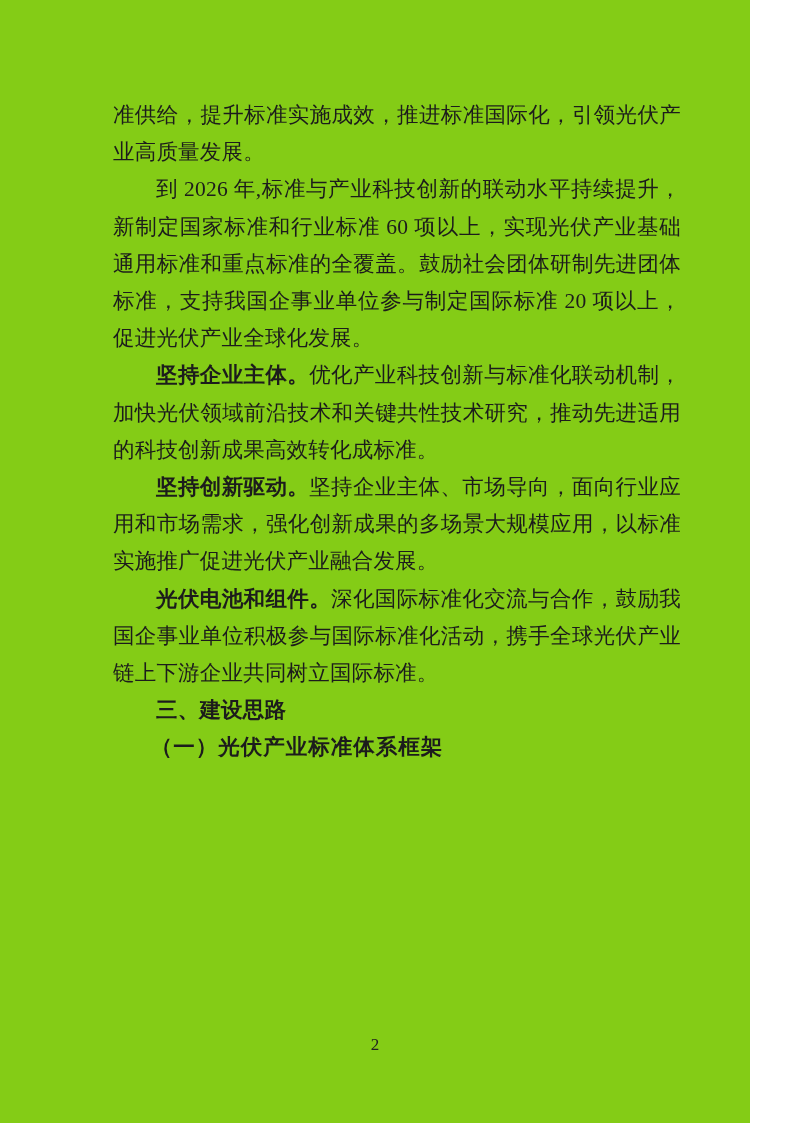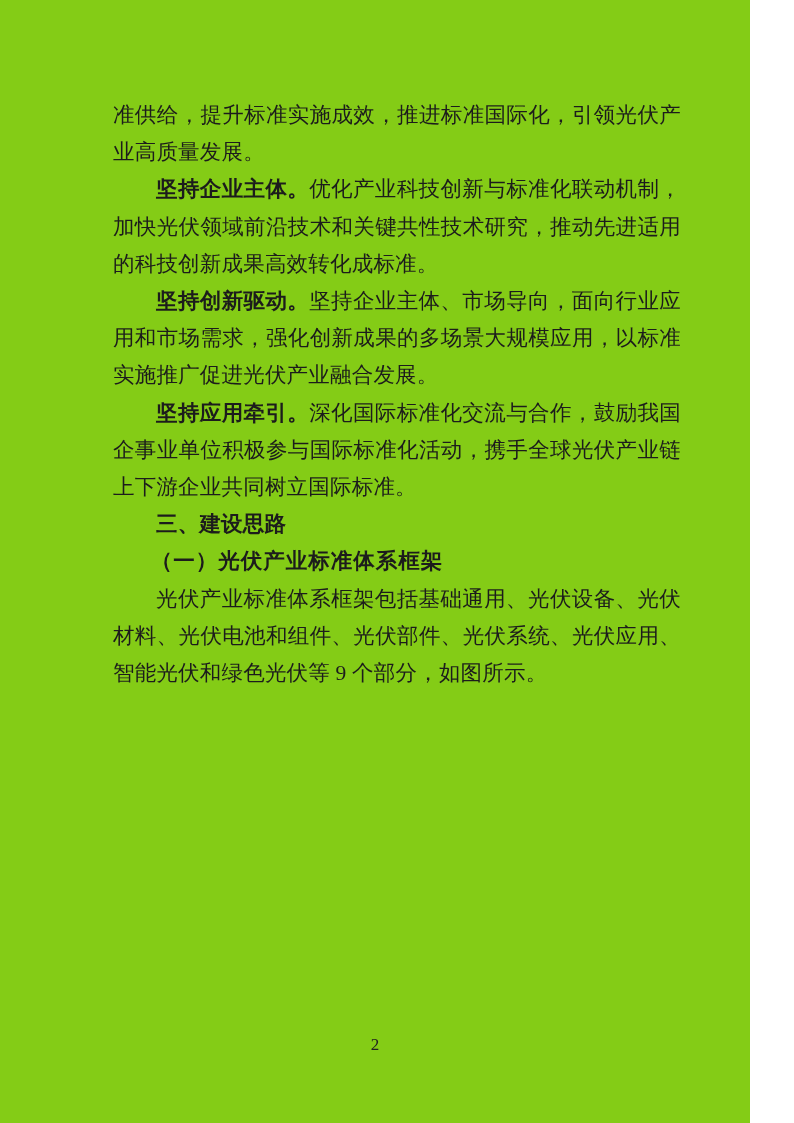--- a/index.html
+++ b/index.html
@@ -62,21 +62,21 @@
     color: #222222;
     font-family: "Liberation Serif", "DejaVu Serif", serif;
   }
 </style>
 </head>
 <body>
 
 <div class="page">
   <div class="text-block">
       <p class="para body-continuation">准供给，提升标准实施成效，推进标准国际化，引领光伏产业高质量发展。</p>
+      <p class="para body">到 2026 年,标准与产业科技创新的联动水平持续提升，新制定国家标准和行业标准 60 项以上，实现光伏产业基础通用标准和重点标准的全覆盖。鼓励社会团体研制先进团体标准，支持我国企事业单位参与制定国际标准 20 项以上，促进光伏产业全球化发展。</p>
       <p class="para body-lead"><b>坚持企业主体。</b>优化产业科技创新与标准化联动机制，加快光伏领域前沿技术和关键共性技术研究，推动先进适用的科技创新成果高效转化成标准。</p>
       <p class="para body-lead"><b>坚持创新驱动。</b>坚持企业主体、市场导向，面向行业应用和市场需求，强化创新成果的多场景大规模应用，以标准实施推广促进光伏产业融合发展。</p>
-      <p class="para body-lead"><b>坚持应用牵引。</b>深化国际标准化交流与合作，鼓励我国企事业单位积极参与国际标准化活动，携手全球光伏产业链上下游企业共同树立国际标准。</p>
+      <p class="para body-lead"><b>光伏电池和组件。</b>深化国际标准化交流与合作，鼓励我国企事业单位积极参与国际标准化活动，携手全球光伏产业链上下游企业共同树立国际标准。</p>
       <p class="para heading1">三、建设思路</p>
       <p class="para heading2">（一）光伏产业标准体系框架</p>
-      <p class="para body">光伏产业标准体系框架包括基础通用、光伏设备、光伏材料、光伏电池和组件、光伏部件、光伏系统、光伏应用、智能光伏和绿色光伏等 9 个部分，如图所示。</p>
     </div>
   <div class="page-number">2</div>
 </div>
 
 </body></html>

